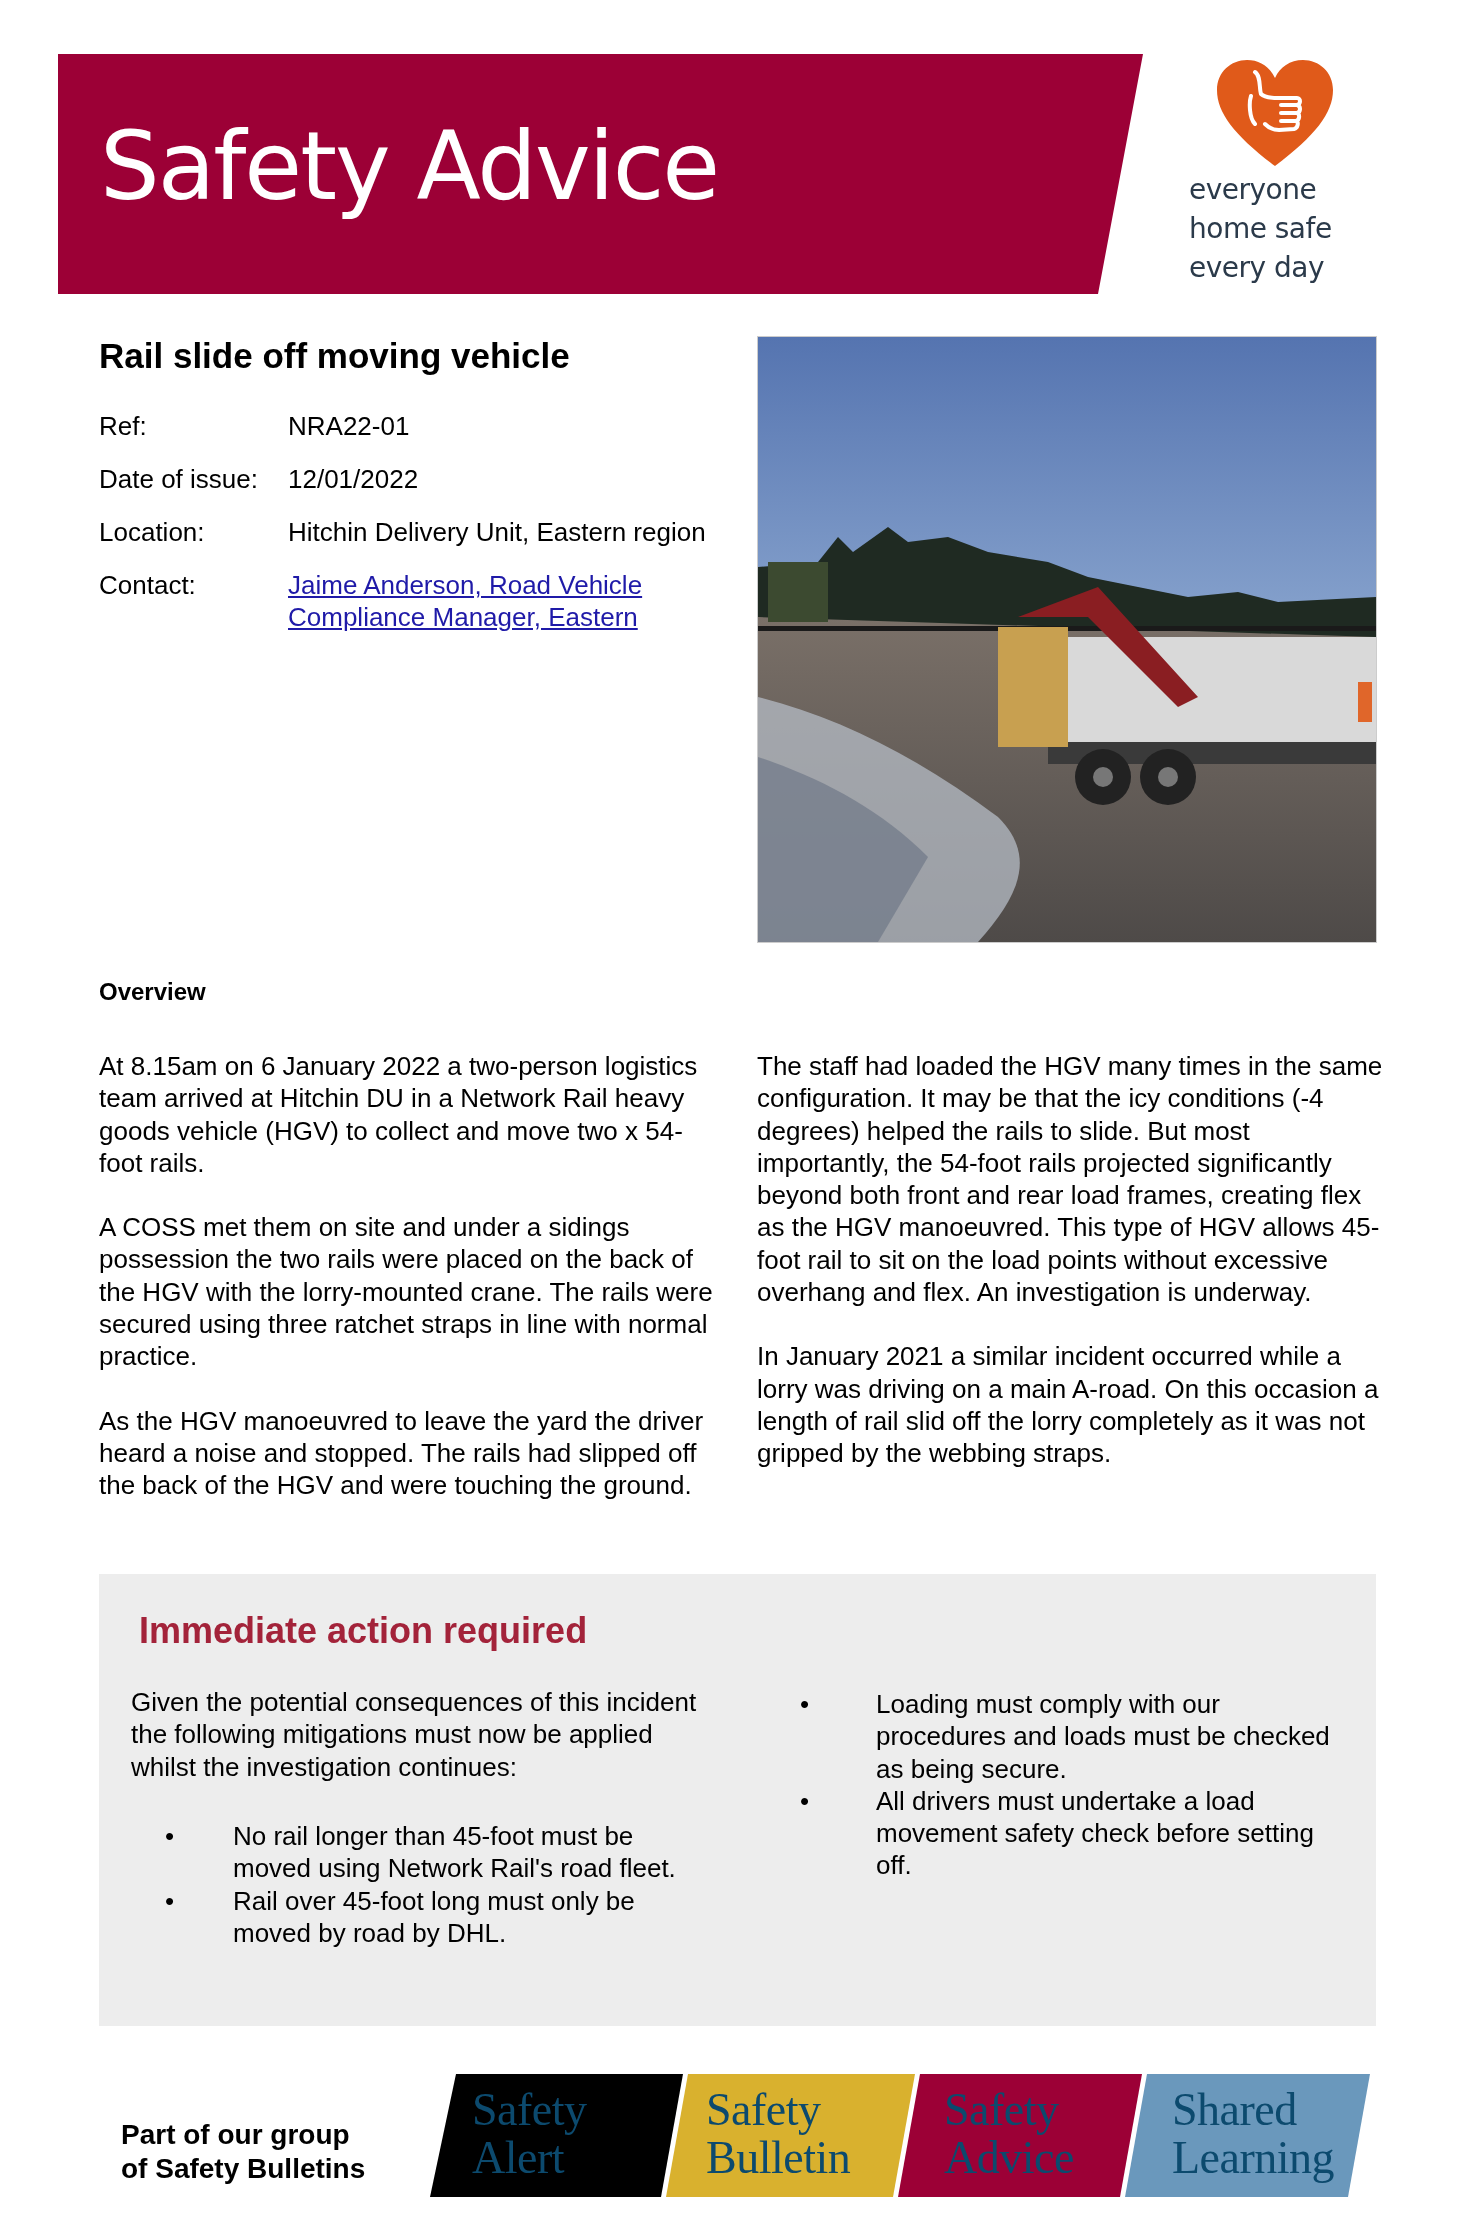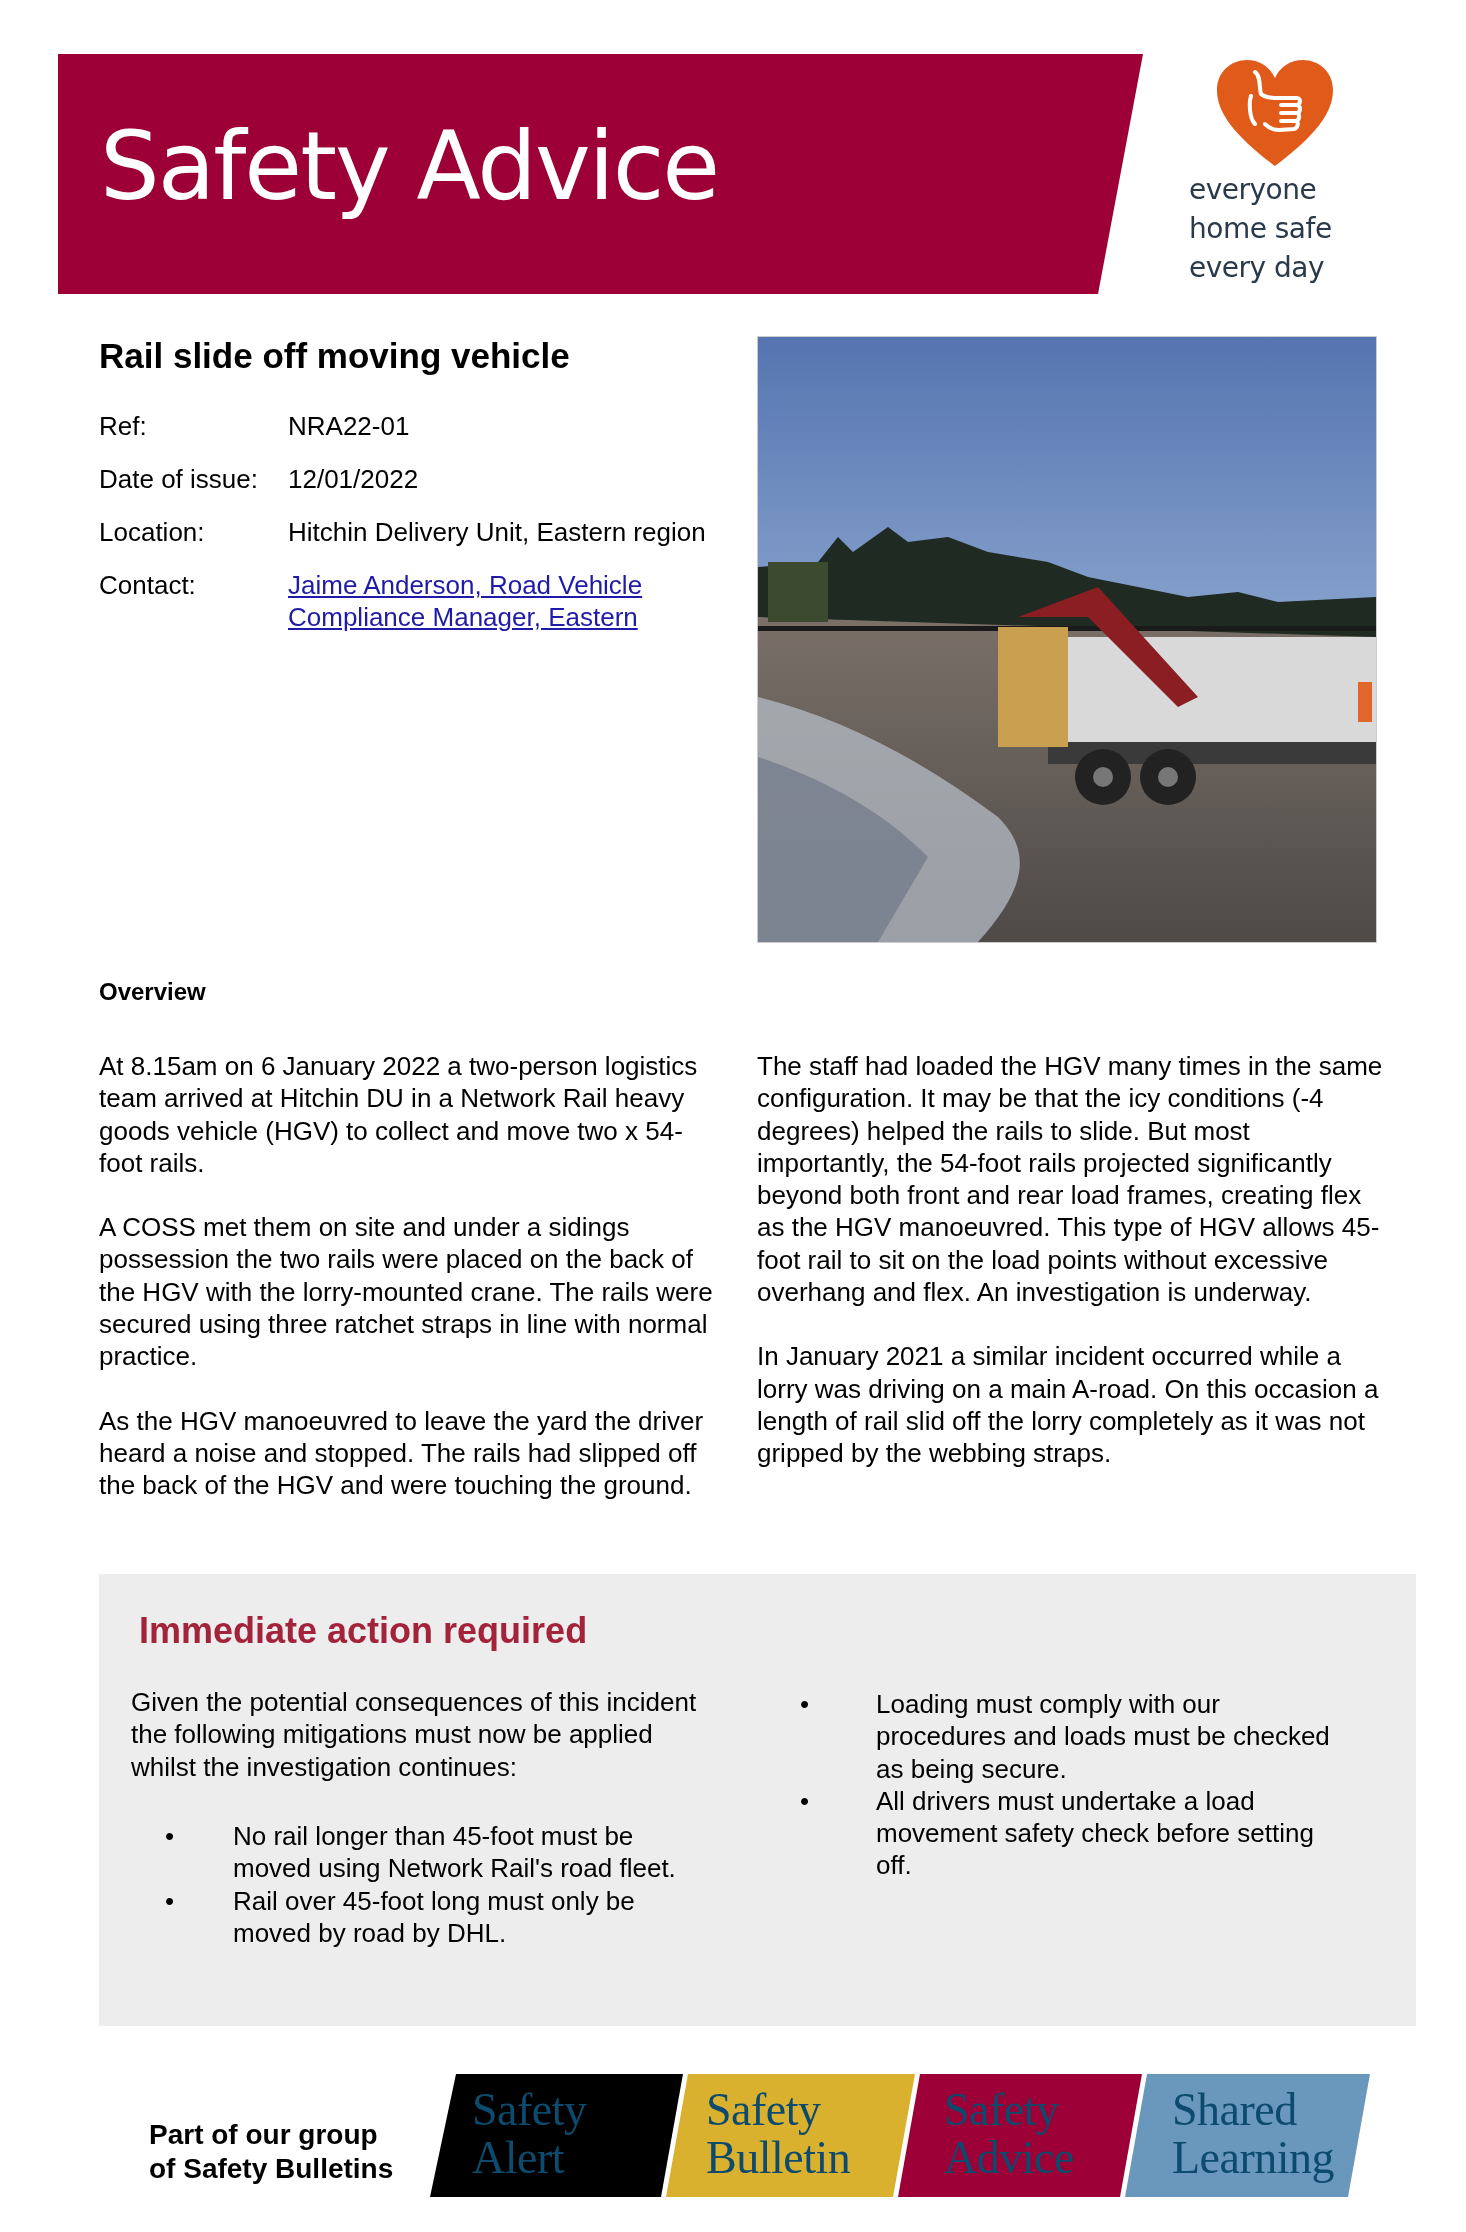--- a/index.html
+++ b/index.html
@@ -33,33 +33,33 @@
            border: 1px solid #ccc; }
 
   
   .overview-title { position: absolute; left: 99px; top: 978px; font-size: 24px; font-weight: 700; }
   .col { position: absolute; font-size: 26px; line-height: 32.3px; }
   .col p { margin: 0 0 32px 0; }
   .col-left { left: 99px; top: 1050px; width: 620px; }
   .col-right { left: 757px; top: 1050px; width: 630px; }
 
   
-  .action-box { position: absolute; left: 99px; top: 1574px; width: 1277px; height: 452px; background: #ededed; padding-left: 40px; }
+  .action-box { position: absolute; left: 99px; top: 1574px; width: 1277px; height: 452px; background: #ededed; }
   .action-title { position: absolute; left: 40px; top: 36px; font-size: 36px; font-weight: 700; color: #a3233a; white-space: nowrap; }
   .action-intro { position: absolute; left: 32px; top: 112px; width: 580px; font-size: 26px; line-height: 32.3px; }
   .action-list { position: absolute; margin: 0; padding: 0; list-style: none; font-size: 26px; line-height: 32.3px; }
   .action-list li { position: relative; padding-left: 102px; }
   .action-list li .bullet { position: absolute; left: 34px; top: 0; }
   .action-list.left { left: 32px; top: 246px; width: 570px; }
   .action-list.right { left: 697px; top: 114px; width: 540px; }
   .action-list.right li { padding-left: 80px; }
   .action-list.right li .bullet { left: 4px; }
 
   
-  .footer-text { position: absolute; left: 121px; top: 2118px; font-size: 28px; line-height: 34px; font-weight: 700; margin-left: 28px; }
+  .footer-text { position: absolute; left: 121px; top: 2118px; font-size: 28px; line-height: 34px; font-weight: 700; }
   .tags { position: absolute; left: 430px; top: 2074px; width: 960px; height: 126px; }
   .tags svg { position: absolute; left: 0; top: 0; }
   .tag-label { position: absolute; color: #0c4a6e; font-family: Liberation Serif, serif; font-size: 46px;
                line-height: 48px; white-space: nowrap; letter-spacing: -0.5px; }
 </style>
 </head>
 <body>
 
 <div class="banner">
   <svg width="1085" height="240" viewBox="0 0 1085 240">

